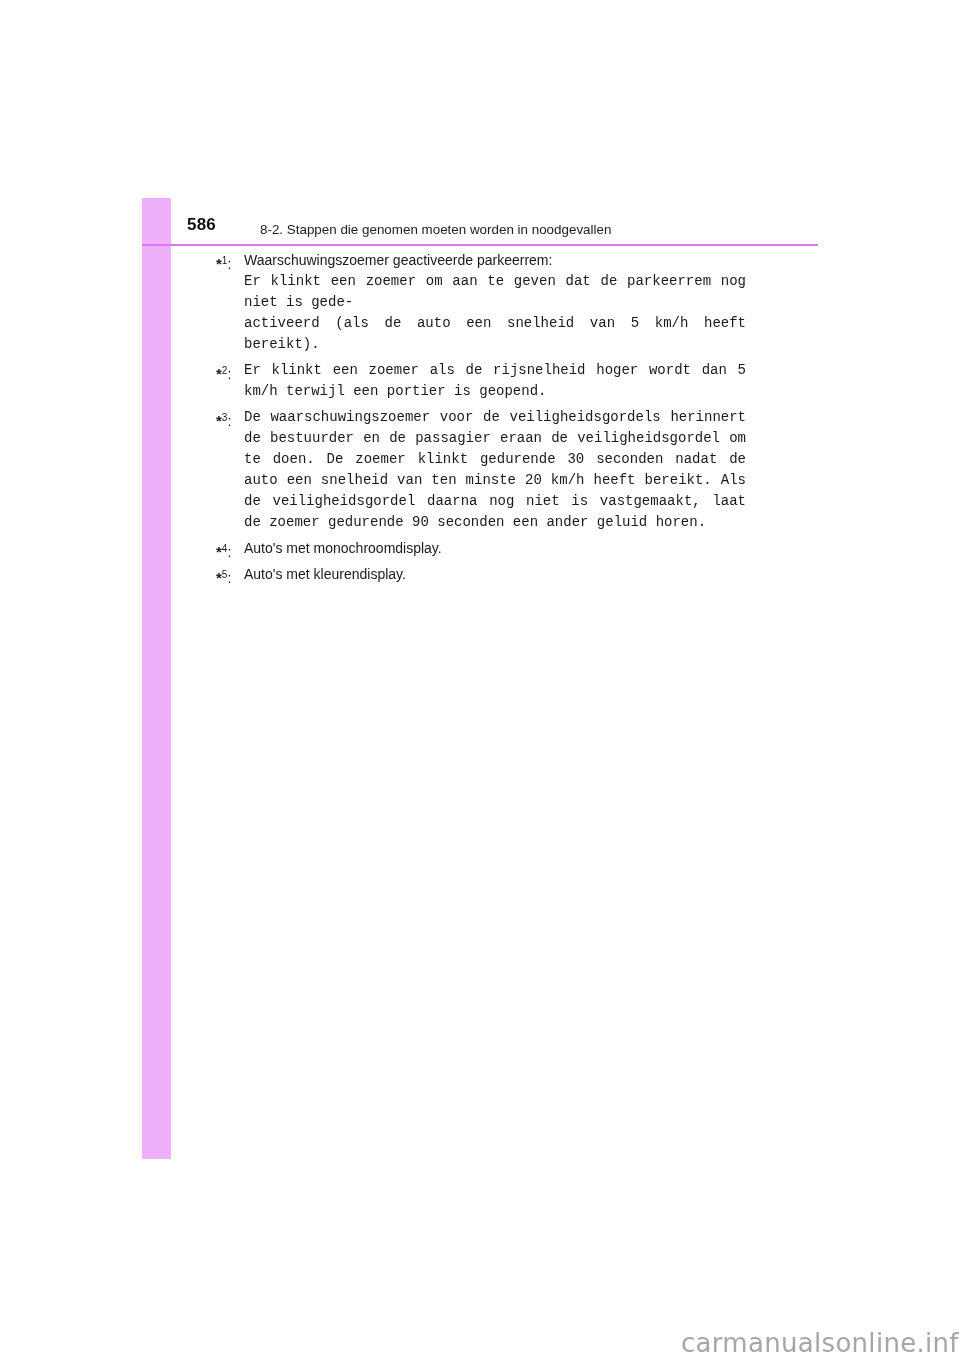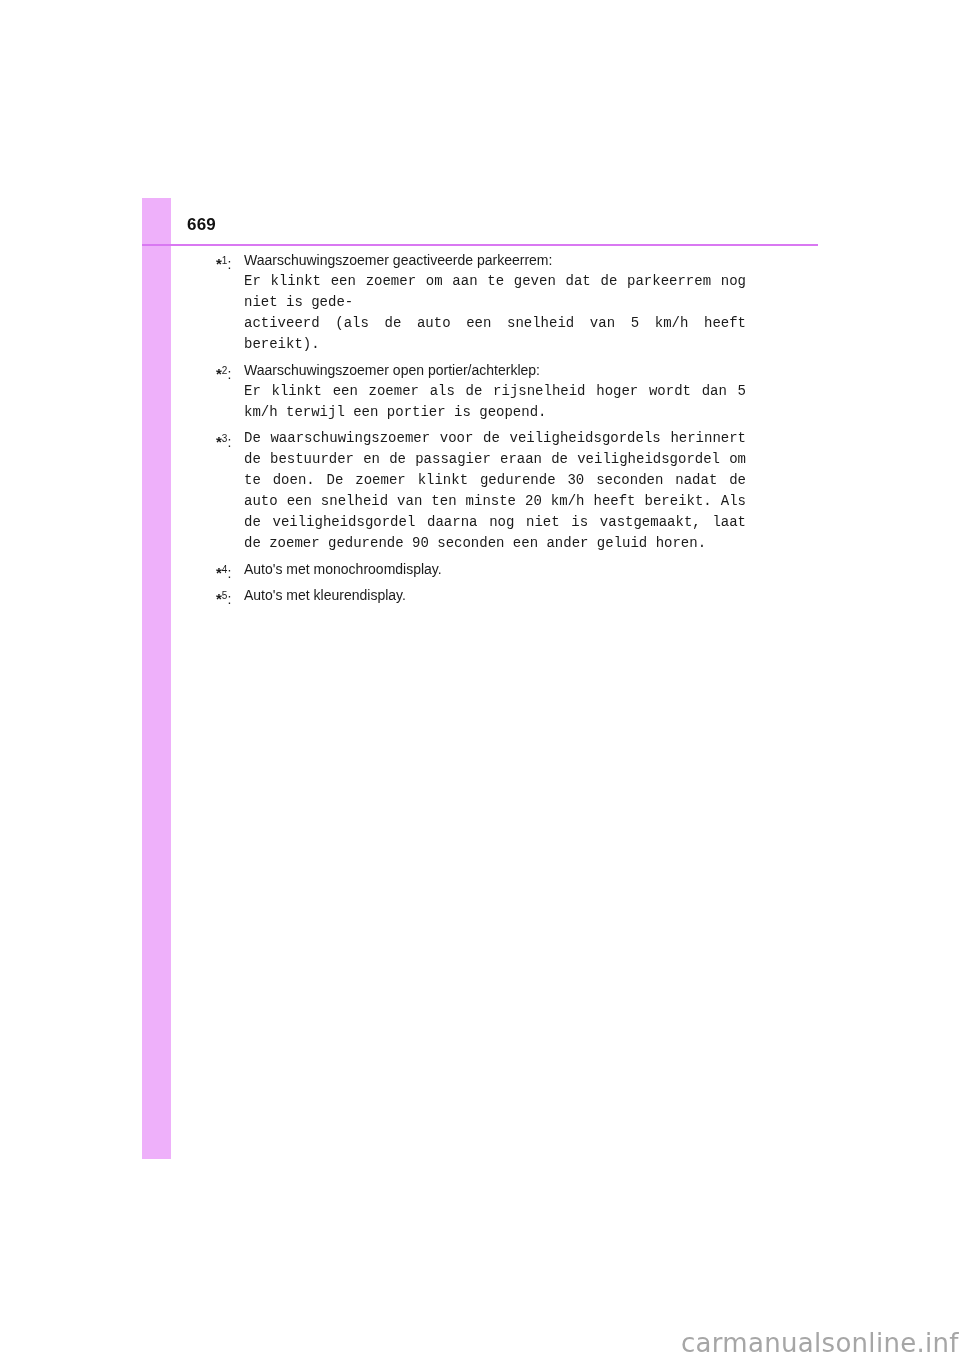--- a/index.html
+++ b/index.html
@@ -46,33 +46,33 @@
       font-size: 26px; color: #a6a6a6; letter-spacing: 0.3px;
       font-family: "DejaVu Sans", sans-serif;
     }
   </style>
 </head>
 <body>
 
 <div class="side-tab"></div>
 
 <div class="page-header">
-  <span class="page-number">669</span>
+  <span class="page-number">586</span>
+  <span class="section-title">8-2. Stappen die genomen moeten worden in noodgevallen</span>
 </div>
 <div class="header-rule"></div>
 
 <div class="notes">
   <div class="note">
     <span class="marker"><span class="star">*</span><span class="sup">1</span><span class="colon">:</span></span>
     <span class="note-title">Waarschuwingszoemer geactiveerde parkeerrem:</span>
     <span class="note-body">Er klinkt een zoemer om aan te geven dat de parkeerrem nog niet is gede-<br>activeerd (als de auto een snelheid van 5 km/h heeft bereikt).</span>
   </div>
   <div class="note">
     <span class="marker"><span class="star">*</span><span class="sup">2</span><span class="colon">:</span></span>
-    <span class="note-title">Waarschuwingszoemer open portier/achterklep:</span>
     <span class="note-body">Er klinkt een zoemer als de rijsnelheid hoger wordt dan 5 km/h terwijl een portier is geopend.</span>
   </div>
   <div class="note">
     <span class="marker"><span class="star">*</span><span class="sup">3</span><span class="colon">:</span></span>
     <span class="note-body">De waarschuwingszoemer voor de veiligheidsgordels herinnert de bestuurder en de passagier eraan de veiligheidsgordel om te doen. De zoemer klinkt gedurende 30 seconden nadat de auto een snelheid van ten minste 20 km/h heeft bereikt.  Als de veiligheidsgordel daarna nog niet is vastgemaakt, laat de zoemer gedurende 90 seconden een ander geluid horen.</span>
   </div>
   <div class="note">
     <span class="marker"><span class="star">*</span><span class="sup">4</span><span class="colon">:</span></span>
     <span class="note-title">Auto's met monochroomdisplay.</span>
   </div>

